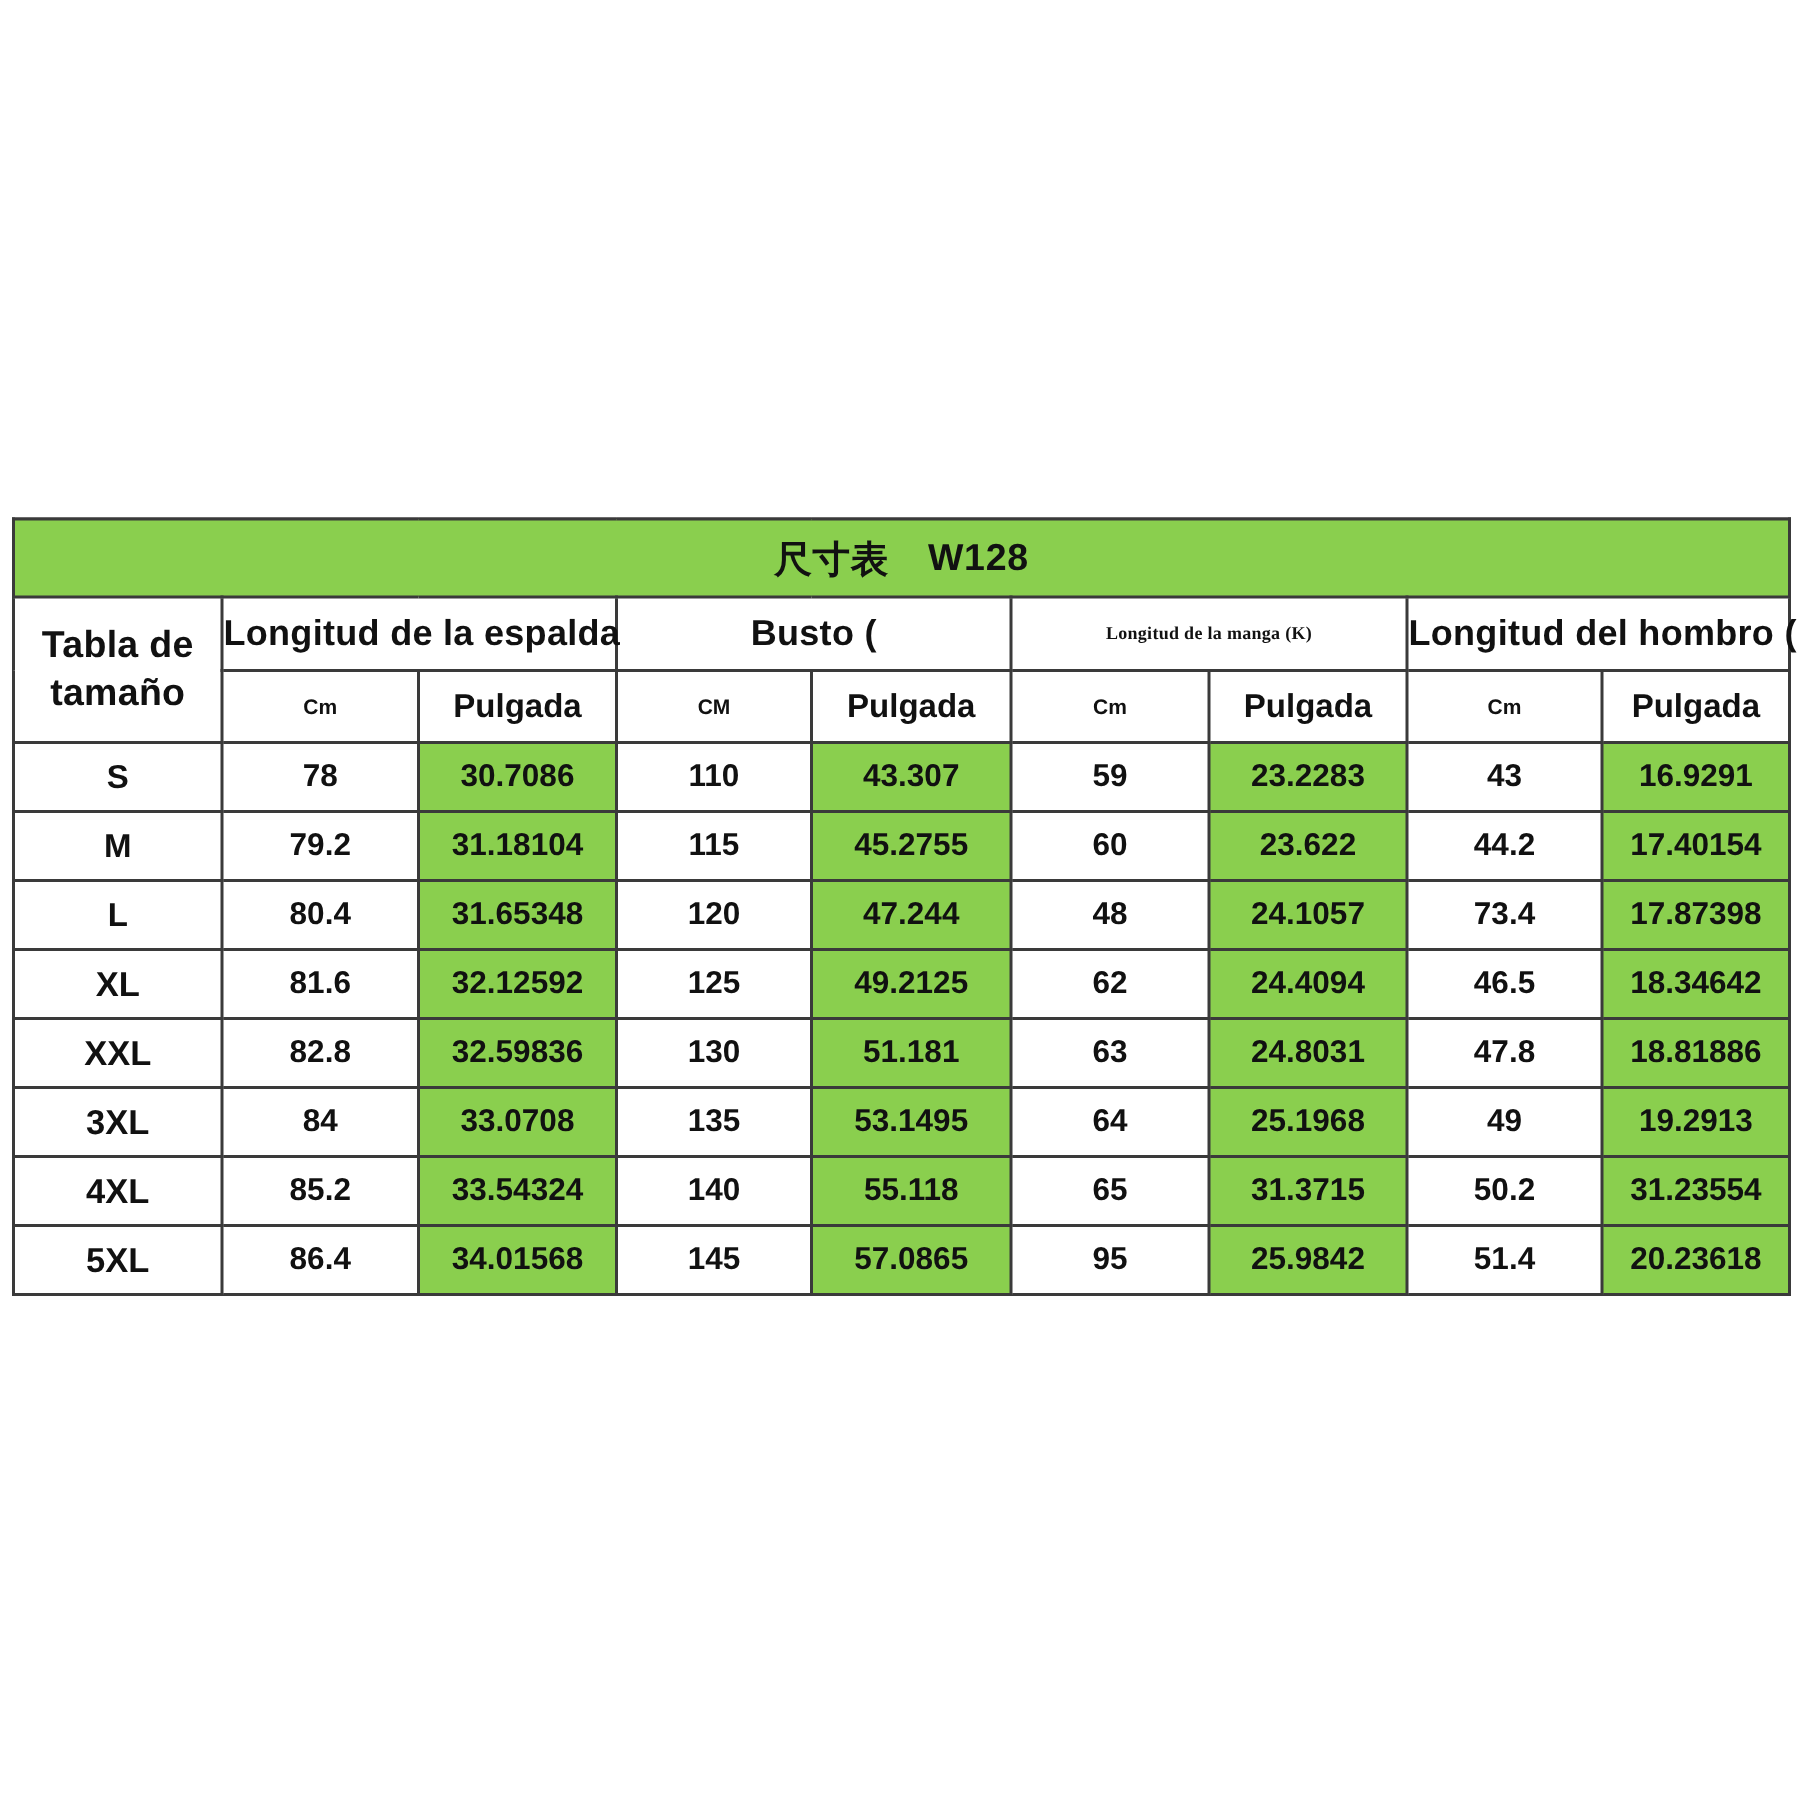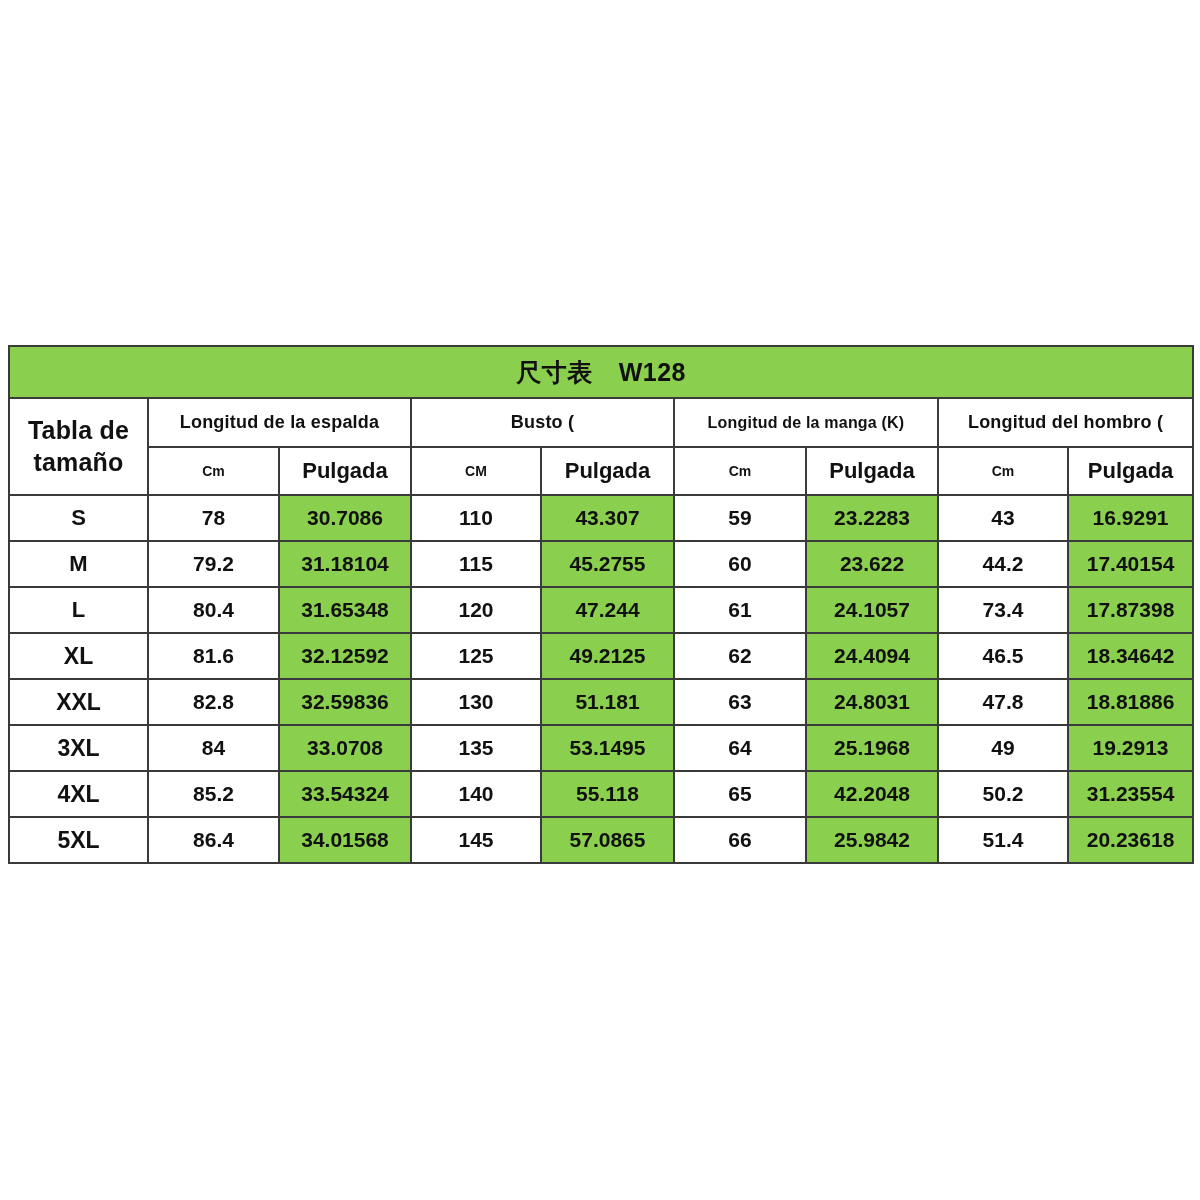--- a/index.html
+++ b/index.html
@@ -53,26 +53,27 @@
     display: flex;
     justify-content: center;
     align-items: center;
     gap: 26px;
     height: 100%;
   }
 
   
   .group-head {
     height: 47px;
-    font-size: 18px;
+    font-size: 24px;
     letter-spacing: 0.2px;
     white-space: nowrap;
   }
   .group-head.small {
-    font-size: 16px;
+    font-size: 12px;
+    font-family: Liberation Serif, serif;
   }
   .unit-head {
     height: 46px;
     font-size: 22px;
   }
   .unit-head.cm-unit {
     font-size: 14px;
   }
   .corner-cell {
     font-size: 25px;
@@ -183,21 +184,21 @@
           <td class="green">23.622</td>
           <td>44.2</td>
           <td class="green">17.40154</td>
         </tr>
         <tr>
           <td class="size-label">L</td>
           <td>80.4</td>
           <td class="green">31.65348</td>
           <td>120</td>
           <td class="green">47.244</td>
-          <td>61</td>
+          <td>48</td>
           <td class="green">24.1057</td>
           <td>73.4</td>
           <td class="green">17.87398</td>
         </tr>
         <tr>
           <td class="size-label bold">XL</td>
           <td>81.6</td>
           <td class="green">32.12592</td>
           <td>125</td>
           <td class="green">49.2125</td>
@@ -228,30 +229,30 @@
           <td>49</td>
           <td class="green">19.2913</td>
         </tr>
         <tr>
           <td class="size-label bold">4XL</td>
           <td>85.2</td>
           <td class="green">33.54324</td>
           <td>140</td>
           <td class="green">55.118</td>
           <td>65</td>
-          <td class="green">42.2048</td>
+          <td class="green">31.3715</td>
           <td>50.2</td>
           <td class="green">31.23554</td>
         </tr>
         <tr>
           <td class="size-label bold">5XL</td>
           <td>86.4</td>
           <td class="green">34.01568</td>
           <td>145</td>
           <td class="green">57.0865</td>
-          <td>66</td>
+          <td>95</td>
           <td class="green">25.9842</td>
           <td>51.4</td>
           <td class="green">20.23618</td>
         </tr>
       </tbody>
   </table>
 </div>
 
 </body></html>

